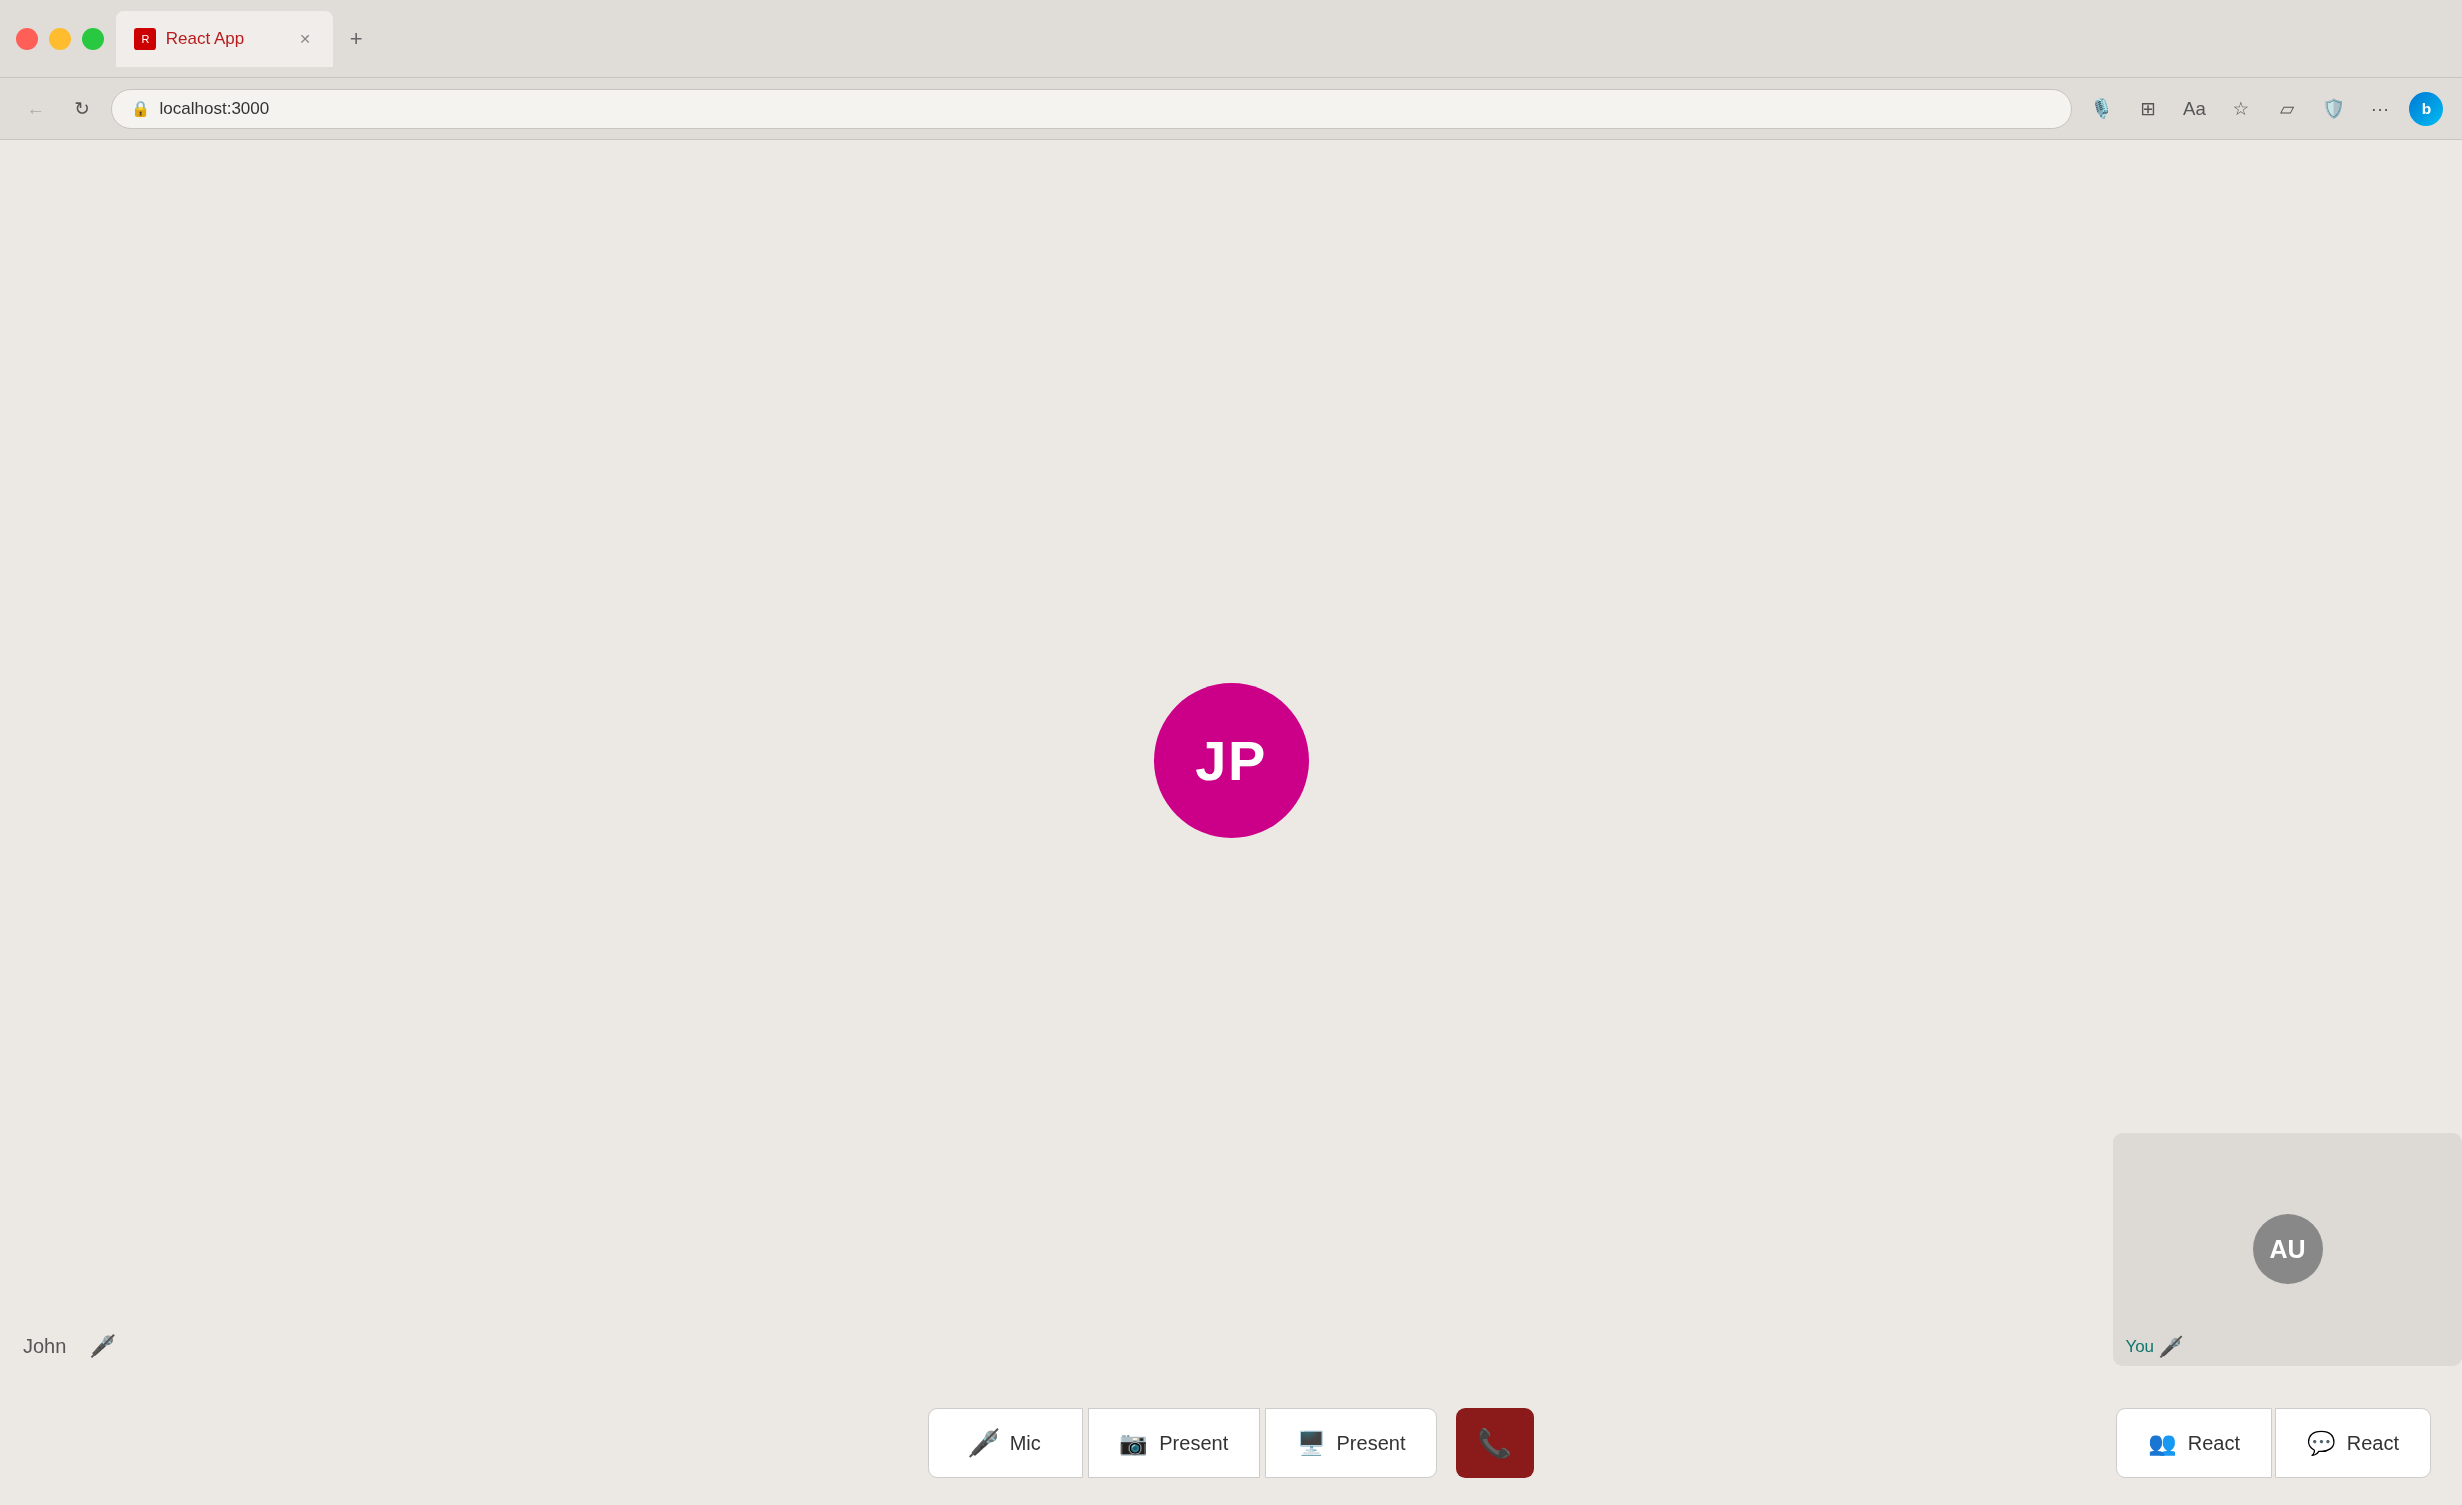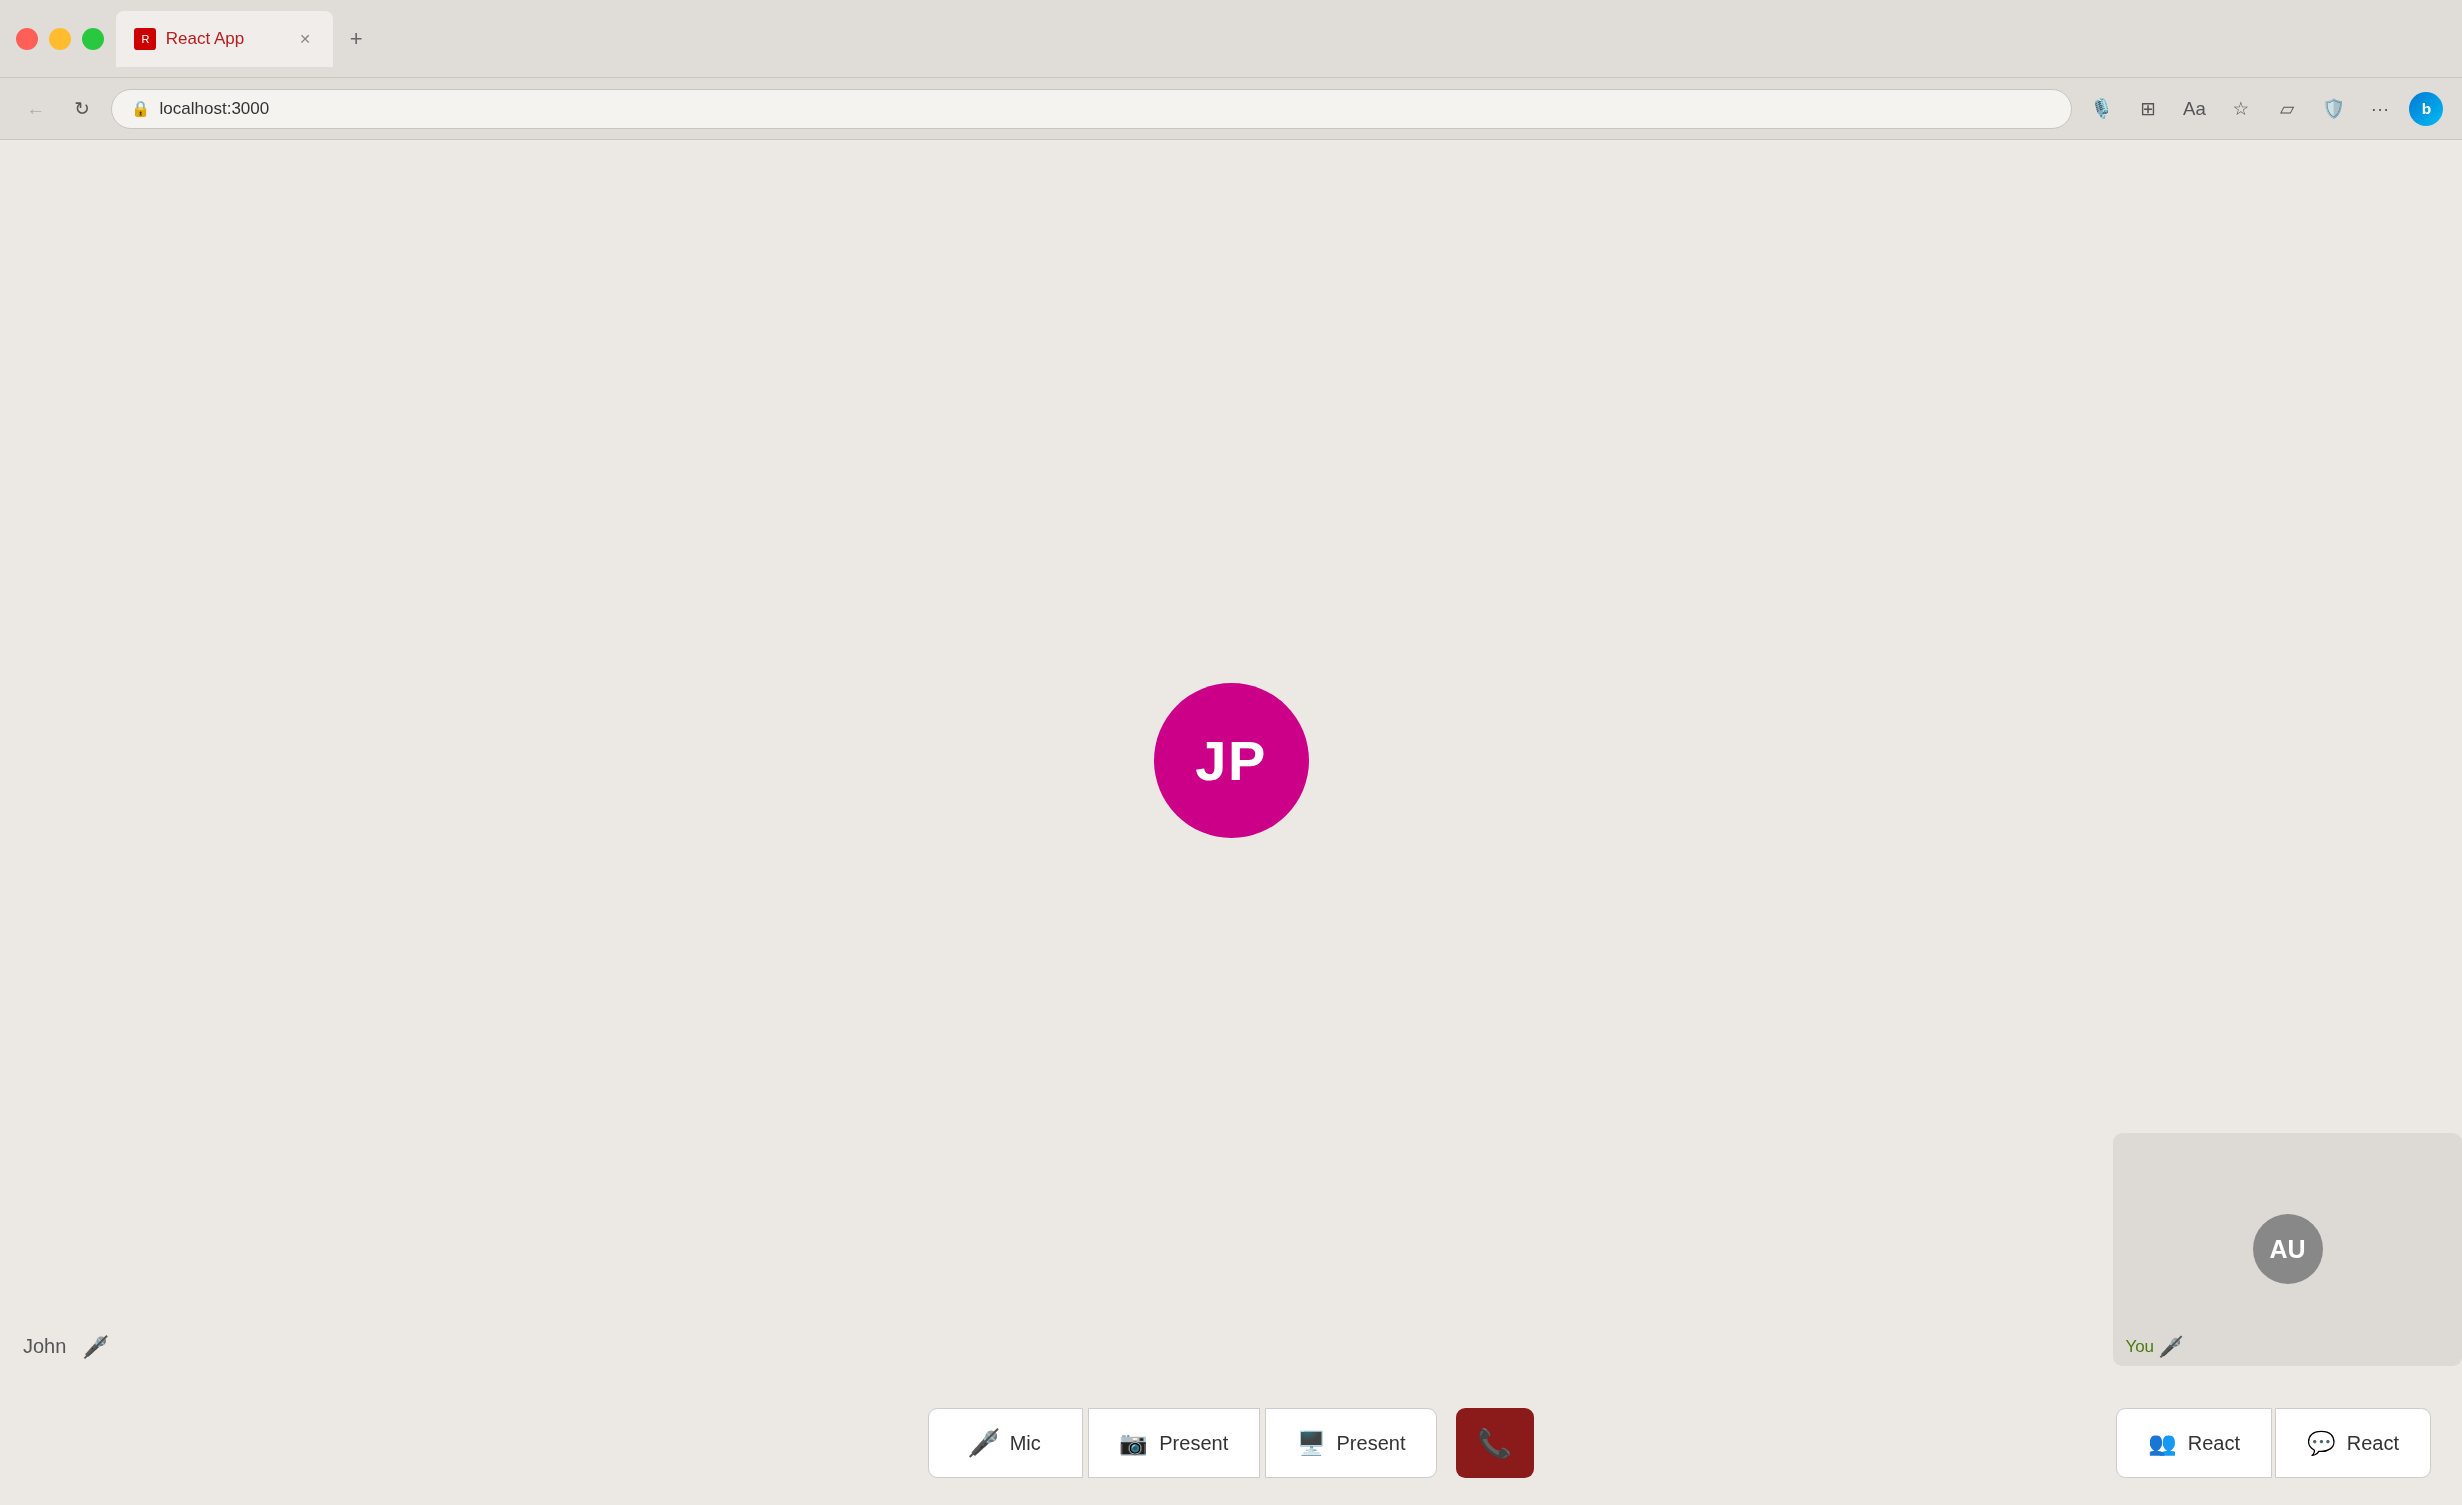--- a/index.html
+++ b/index.html
@@ -206,22 +206,22 @@
       font-weight: 600;
       letter-spacing: 1.6px;
     }
 
     
     .participant-label-left {
       position: absolute;
       bottom: 23px;
       left: 23px;
       display: flex;
-      align-items: flex-end;
-      gap: 18px;
+      align-items: flex-start;
+      gap: 25px;
       color: #555;
       font-size: 20px;
     }
 
     .mute-icon-small {
       font-size: 18.6px;
       color: #888;
     }
 
     
@@ -255,21 +255,21 @@
     }
 
     .you-label {
       position: absolute;
       bottom: 7.8px;
       left: 12.4px;
       display: flex;
       align-items: center;
       gap: 6.2px;
       font-size: 17px;
-      color: #4d7c0f;
+      color: #0f766e;
     }
 
     
     .controls-bar {
       width: 100%;
       height: 124px;
       background: #ece9e4;
       display: flex;
       align-items: center;
       justify-content: center;

